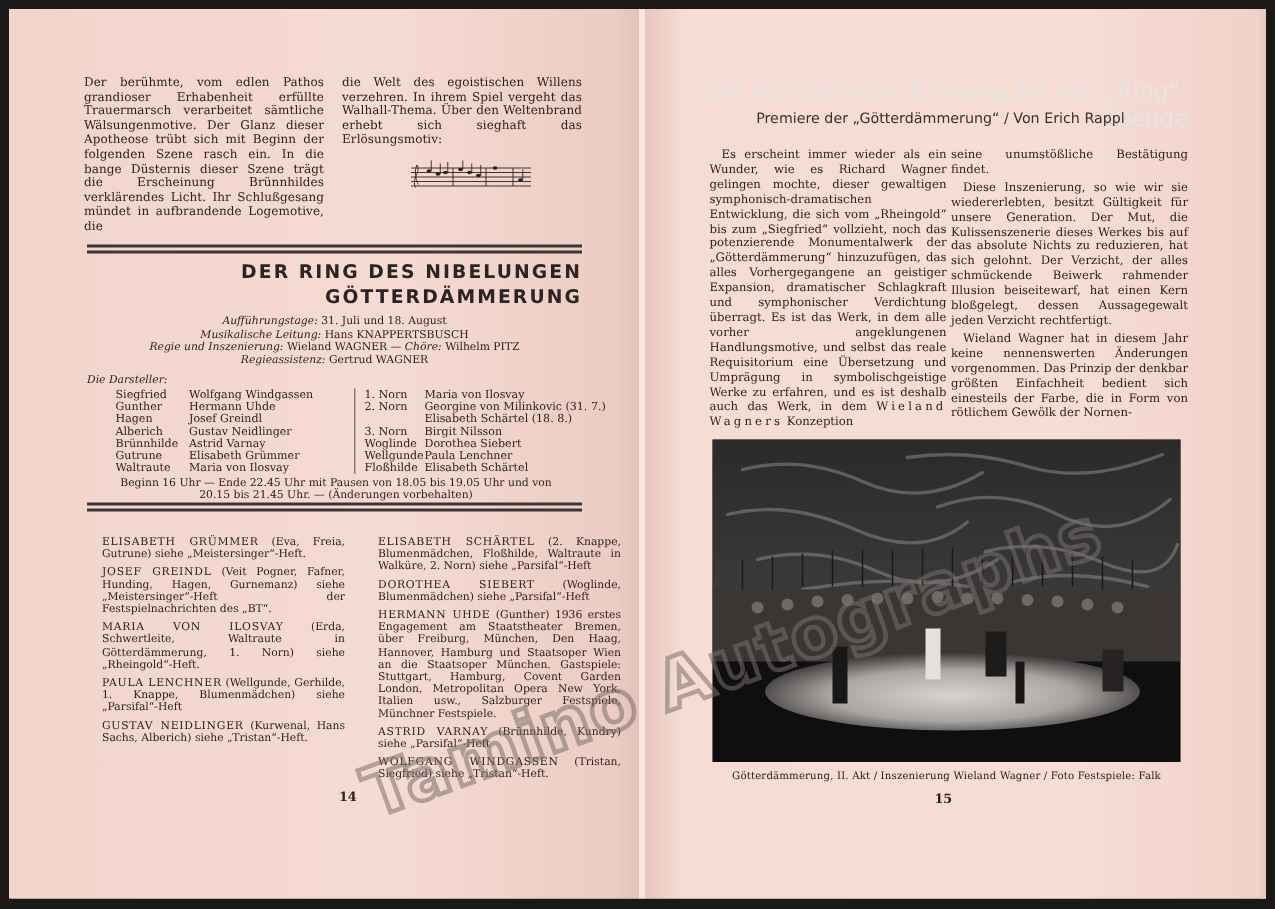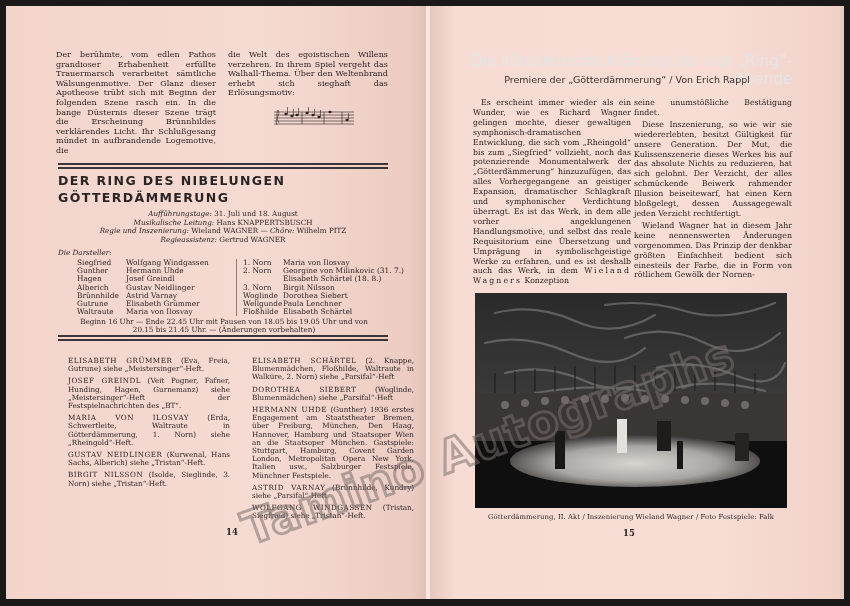--- a/index.html
+++ b/index.html
@@ -31,21 +31,21 @@
   .intro-col { position: absolute; top: 50px; width: 160px; }
   .intro-col.a { left: 56px; }
   .intro-col.b { left: 228px; }
   .notes {
     position: absolute; left: 272px; top: 106px; width: 84px; height: 20px;
   }
   .rule-double { position: absolute; height: 6px; border-top: 2px solid #3b3535; border-bottom: 2px solid #3b3535; box-sizing: border-box; }
   .rule-top { left: 58px; top: 163px; width: 330px; }
   .rule-bot { left: 58px; top: 335px; width: 330px; }
   .cast-title {
-    position: absolute; left: 58px; top: 172px; width: 330px; text-align: left;
+    position: absolute; left: 58px; top: 172px; width: 330px; text-align: right;
     font-family: "DejaVu Sans", "Liberation Sans", sans-serif; font-weight: bold;
     font-size: 12.5px; line-height: 17px; letter-spacing: 1.4px; color: #2a2424;
   }
   .credits { position: absolute; left: 58px; top: 210px; width: 330px; text-align: center; font-size: 7.2px; line-height: 8.6px; }
   .credits i { font-style: italic; }
   .darsteller-label { position: absolute; left: 58px; top: 248px; width: 330px; text-align: left; font-size: 7.2px; font-style: italic; }
   .cast-grid { position: absolute; top: 259px; font-size: 7.4px; line-height: 8.2px; }
   .cast-grid.a { left: 77px; }
   .cast-grid.b { left: 236px; border-left: 1px solid #8a7b77; padding-left: 6px; }
   .cast-row { display: flex; white-space: nowrap; }
@@ -216,22 +216,22 @@
       <span>Elisabeth Schärtel</span>
     </div>
 </div>
 <div class="timing">Beginn 16 Uhr — Ende 22.45 Uhr mit Pausen von 18.05 bis 19.05 Uhr und von 20.15 bis 21.45 Uhr. — (Änderungen vorbehalten)</div>
 <div class="rule-double rule-bot"></div>
 
 <div class="bio-col a">
   <div class="bio"><span class="bio-name">ELISABETH GRÜMMER</span><span> (Eva, Freia, Gutrune) siehe „Meistersinger“-Heft.</span></div>
   <div class="bio"><span class="bio-name">JOSEF GREINDL</span><span> (Veit Pogner, Fafner, Hunding, Hagen, Gurnemanz) siehe „Meistersinger“-Heft der Festspielnachrichten des „BT“.</span></div>
   <div class="bio"><span class="bio-name">MARIA VON ILOSVAY</span><span> (Erda, Schwertleite, Waltraute in Götterdämmerung, 1. Norn) siehe „Rheingold“-Heft.</span></div>
+  <div class="bio"><span class="bio-name">PAULA LENCHNER</span><span> (Wellgunde, Gerhilde, 1. Knappe, Blumenmädchen) siehe „Parsifal“-Heft</span></div>
   <div class="bio"><span class="bio-name">GUSTAV NEIDLINGER</span><span> (Kurwenal, Hans Sachs, Alberich) siehe „Tristan“-Heft.</span></div>
-  <div class="bio"><span class="bio-name">BIRGIT NILSSON</span><span> (Isolde, Sieglinde, 3. Norn) siehe „Tristan“-Heft.</span></div>
 </div>
 <div class="bio-col b">
   <div class="bio"><span class="bio-name">ELISABETH SCHÄRTEL</span><span> (2. Knappe, Blumenmädchen, Floßhilde, Waltraute in Walküre, 2. Norn) siehe „Parsifal“-Heft</span></div>
   <div class="bio"><span class="bio-name">DOROTHEA SIEBERT</span><span> (Woglinde, Blumenmädchen) siehe „Parsifal“-Heft</span></div>
   <div class="bio"><span class="bio-name">HERMANN UHDE</span><span> (Gunther) 1936 erstes Engagement am Staatstheater Bremen, über Freiburg, München, Den Haag, Hannover, Hamburg und Staatsoper Wien an die Staatsoper München. Gastspiele: Stuttgart, Hamburg, Covent Garden London, Metropolitan Opera New York, Italien usw., Salzburger Festspiele, Münchner Festspiele.</span></div>
   <div class="bio"><span class="bio-name">ASTRID VARNAY</span><span> (Brünnhilde, Kundry) siehe „Parsifal“-Heft</span></div>
   <div class="bio"><span class="bio-name">WOLFGANG WINDGASSEN</span><span> (Tristan, Siegfried) siehe „Tristan“-Heft.</span></div>
 </div>
 <div class="page-num pn-left">14</div>
 

